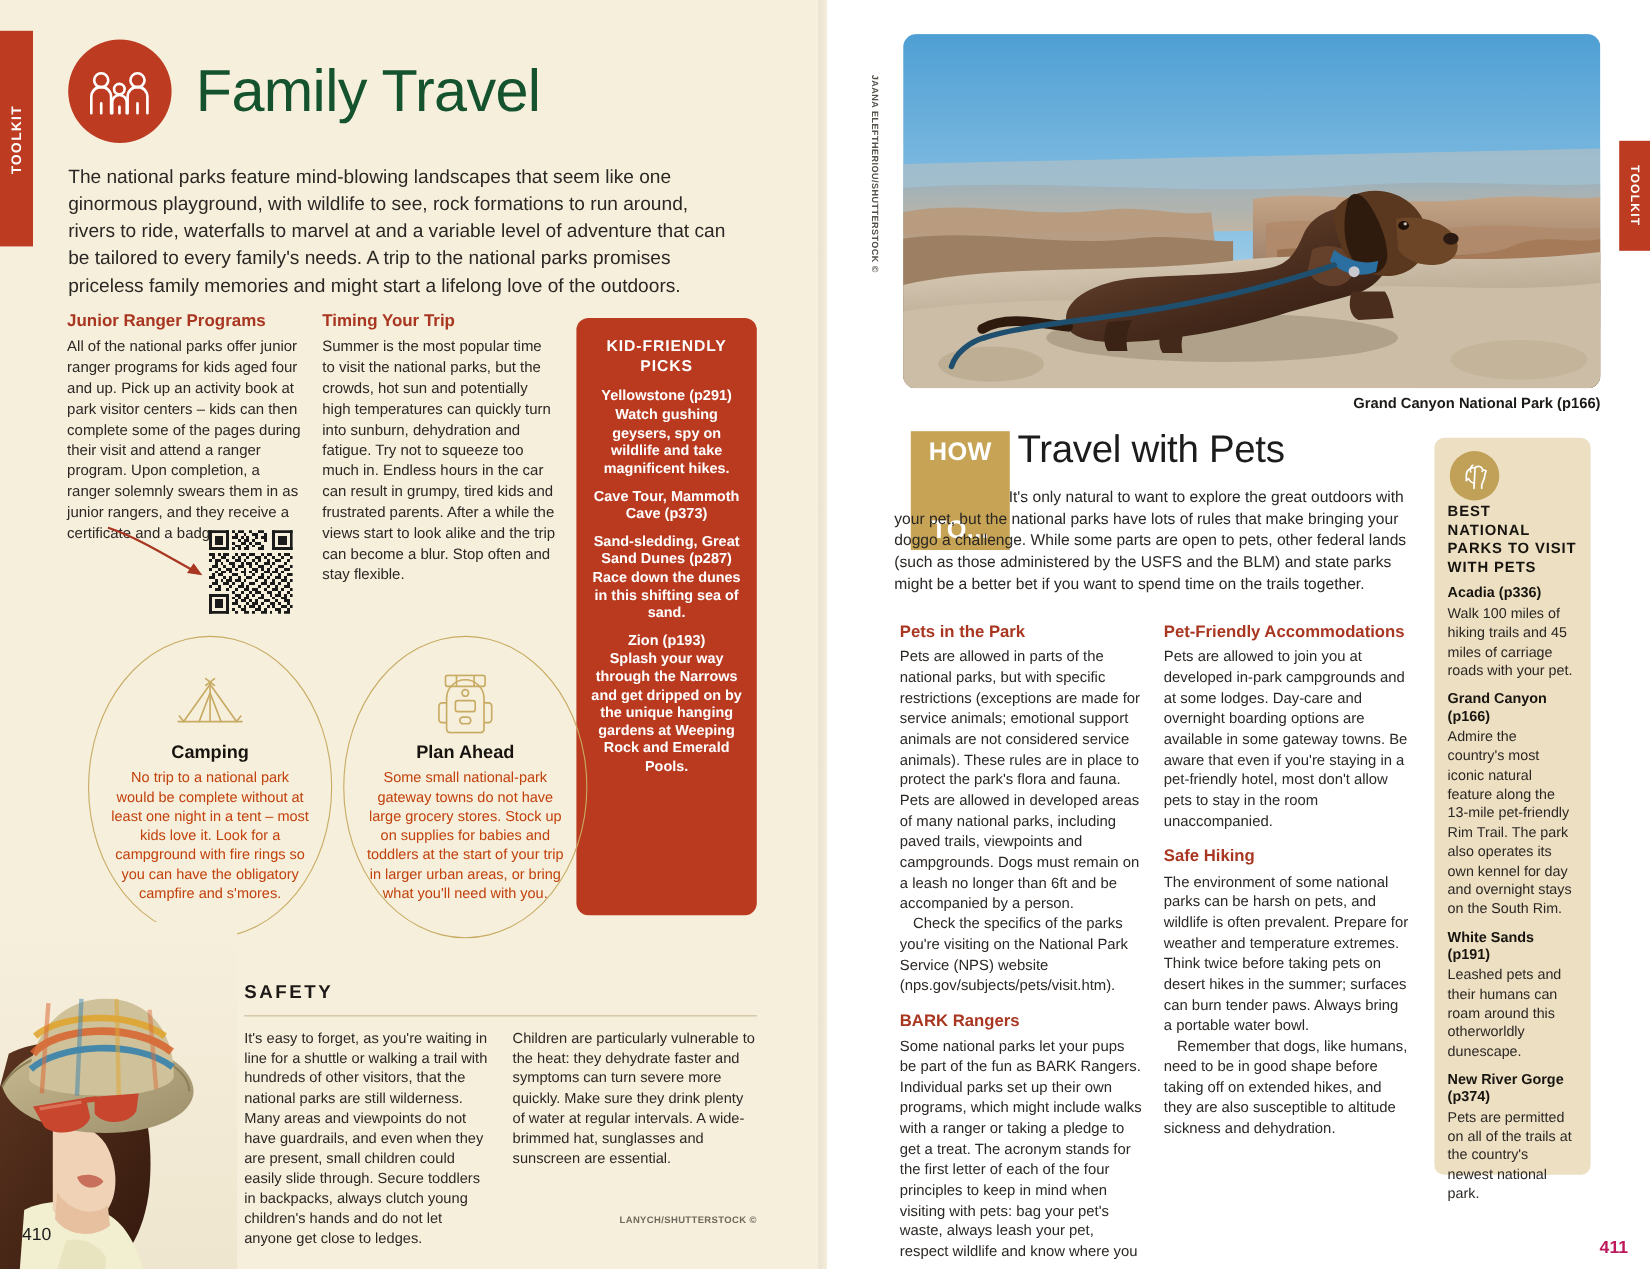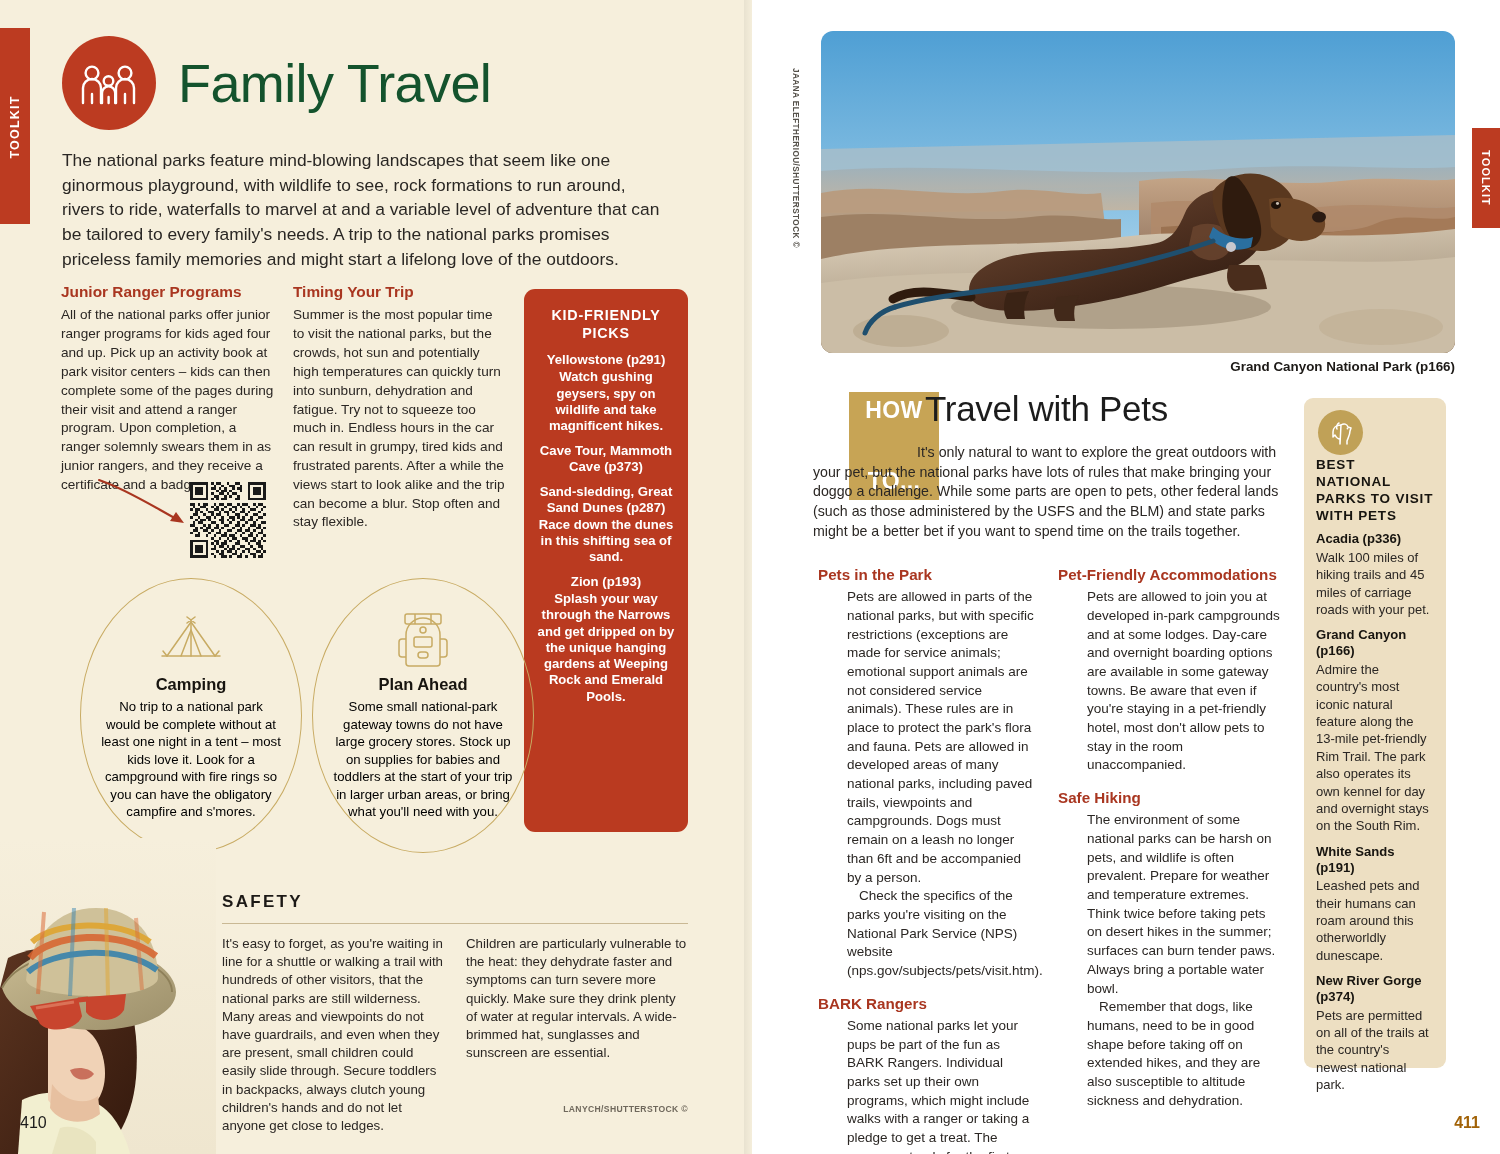--- a/index.html
+++ b/index.html
@@ -99,21 +99,21 @@
   
   .circle {
     position: absolute; top: 578px; width: 222px; height: 275px;
     border: 1.4px solid #c8ab63; border-radius: 50%;
     text-align: center; padding: 34px 20px 0;
   }
   .circle.one { left: 80px; }
   .circle.two { left: 312px; }
   .circle .ic { height: 54px; display: flex; align-items: center; justify-content: center; margin-bottom: 8px; }
   .circle h4 { font-size: 16.5px; font-weight: bold; color: #17140f; margin-bottom: 4px; }
-  .circle p { font-size: 13.2px; line-height: 1.33; color: #000000; }
+  .circle p { font-size: 13.2px; line-height: 1.33; color: #c2410c; }
 
   
   .safety { position: absolute; left: 222px; top: 892px; width: 466px; }
   .safety h3 {
     font-size: 17px; letter-spacing: 2.3px; font-weight: bold; color: #1c1916;
     padding-bottom: 11px;
   }
   .safety .rule { height: 1px; background: #c9b894; margin-bottom: 11px; }
   .safety-cols { display: flex; gap: 22px; }
   .safety-cols > div { width: 222px; font-size: 13.3px; line-height: 1.37; color: #2b2724; }
@@ -124,41 +124,41 @@
 
   
   .kid-photo {
     position: absolute; left: 0; top: 838px; width: 216px; height: 316px;
     overflow: hidden;
   }
   .page-num-left {
     position: absolute; left: 20px; bottom: 22px; font-size: 16px; font-weight: normal; color: #1b1b1b;
   }
   .page-num-right {
-    position: absolute; right: 20px; bottom: 22px; font-size: 16px; font-weight: bold; color: #a16207;
+    position: absolute; right: 20px; bottom: 10px; font-size: 16px; font-weight: bold; color: #be185d;
   }
 
   
   .hero {
     position: absolute; left: 821px; top: 31px; width: 634px; height: 322px;
     border-radius: 12px; overflow: hidden;
   }
   .hero-credit {
     position: absolute; left: 800px; top: 68px;
     font-size: 8.2px; letter-spacing: 0.45px; color: #55514a; font-weight: bold;
     white-space: nowrap;
     transform: rotate(90deg); transform-origin: left top;
   }
   .hero-caption {
     position: absolute; right: 45px; top: 359px; font-size: 13.4px; font-weight: bold;
     color: #1c1916;
   }
 
   .howto-badge {
-    position: absolute; left: 849px; top: 392px; width: 90px; height: 108px;
+    position: absolute; left: 828px; top: 392px; width: 90px; height: 108px;
     background: #c9a košice; 
     gap: 48px;
   }
   .howto-badge {
     background: #c7a455; color: #fff;
     display: flex; flex-direction: column; align-items: center; justify-content: center;
     line-height: 1.02;
   }
   .howto-badge span { font-size: 23px; font-weight: bold; letter-spacing: 0.4px; }
 
@@ -168,21 +168,21 @@
   }
   .pets-intro {
     position: absolute; left: 813px; top: 443px; width: 472px;
     font-size: 14.2px; line-height: 1.39; color: #2b2724;
   }
   .pets-intro .ind1 { display: block; text-indent: 104px; }
 
   .pets-col-left { position: absolute; left: 818px; top: 566px; width: 220px; }
   .pets-col-right { position: absolute; left: 1058px; top: 566px; width: 224px; }
   .pets-col-left .sub-head, .pets-col-right .sub-head { font-size: 15.2px; margin-bottom: 4px; }
-  .pets-col-left .body-sm, .pets-col-right .body-sm { font-size: 13.5px; line-height: 1.385; margin-left: 29px; }
+  .pets-col-left .body-sm, .pets-col-right .body-sm { font-size: 13.5px; line-height: 1.385; }
   .blk { margin-bottom: 14px; }
 
   
   .pets-side {
     position: absolute; left: 1304px; top: 398px; width: 142px; height: 670px;
     background: #eddfc2; border-radius: 9px; padding: 58px 12px 12px;
   }
   .pets-side-icon {
     position: absolute; left: 14px; top: 12px; width: 45px; height: 45px;
     border-radius: 50%; background: #c0a157;

